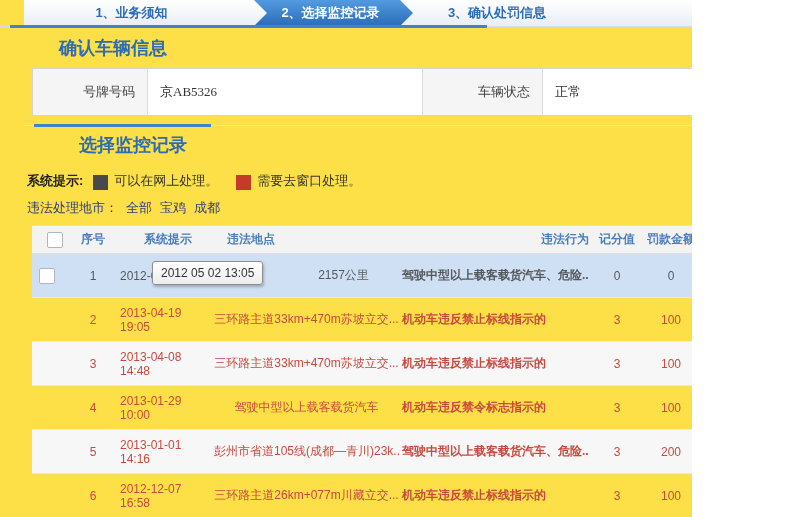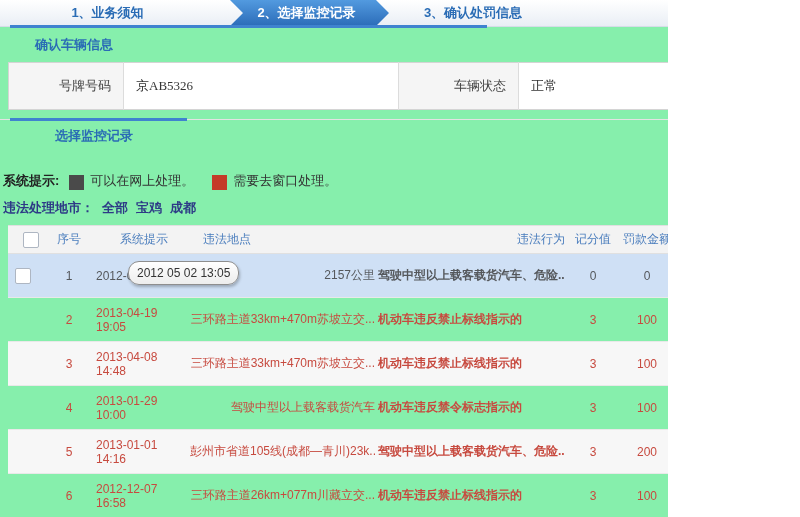--- a/index.html
+++ b/index.html
@@ -1,76 +1,76 @@
 <!DOCTYPE html>
 <html><head>
 <meta charset="utf-8">
 <style>
   html,body{margin:0;padding:0;}
   body{font-family:"Liberation Sans","DejaVu Sans",sans-serif;background:#fff;}
-  #app{position:relative;width:668px;height:517px;overflow:hidden;background:#86efac;}
+  #app{position:relative;width:668px;height:517px;overflow:hidden;background:#fde047;padding-left:24px;}
 
   
   .steps-bar{position:relative;height:26px;background:linear-gradient(#ffffff,#e9eef5);}
   .bar-hairline{position:absolute;top:26px;left:0;width:100%;height:1px;background:#d6dde8;}
   .blue-underline{position:absolute;height:3px;background:#3f83cf;z-index:2;}
   .u1{top:25px;left:10px;width:477px;}
   .step{position:absolute;top:0;height:26px;line-height:26px;font-size:13px;font-weight:bold;color:#2a6cb5;text-align:center;}
   .step1{left:0;width:215px;}
   .step3{left:368px;width:210px;}
   .step2{left:230px;width:153px;color:#fff;background:linear-gradient(#529adf,#2b6cb8);
          clip-path:polygon(0 0,calc(100% - 13px) 0,100% 50%,calc(100% - 13px) 100%,0 100%,13px 50%);
          padding-right:6px;}
 
   
-  .sec-title{font-size:13px;font-weight:bold;color:#2a6cb5;}
+  .sec-title{font-size:18px;font-weight:bold;color:#2a6cb5;}
   .veh-title{margin:10px 0 8px 35px;}
   .veh-form{margin-left:8px;width:783px;height:44px;border:1px solid #d4d4d4;border-collapse:collapse;table-layout:fixed;font-size:13px;}
   .veh-form td{border-left:1px solid #dcdcdc;height:44px;}
   .veh-form td:first-child{border-left:none;}
   .veh-label{background:#f5f5f5;color:#444;text-align:right;padding-right:12px;}
   .veh-value{background:#fff;color:#333;padding-left:12px;font-family:Liberation Serif, serif;}
 
   
   .sec2{position:relative;margin-top:9px;border-top:1px solid #e3e3e3;}
   .u2{top:-2px;left:10px;width:177px;}
   .rec-title{margin:7px 0 0 55px;}
   .tip-line{margin:15px 0 0 3px;font-size:13px;color:#333;display:flex;align-items:flex-end;}
   .tip-label{font-weight:bold;color:#222;margin-right:10px;}
   .swatch{display:inline-block;width:15px;height:15px;margin:0 6px 0 0;vertical-align:middle;}
-  .tip-text{margin-right:18px;margin-top:12px;}
-  .city-line{margin:9px 0 0 3px;font-size:13px;font-weight:bold;color:#2d3a86;}
+  .tip-text{margin-right:18px;}
+  .city-line{margin:9px 0 0 3px;font-size:13px;font-weight:normal;color:#2d3a86;}
   .city-opt{margin-left:8px;color:#2d3a86;text-decoration:none;cursor:pointer;}
 
   
   .rec-table{margin:8px 0 0 8px;width:784px;border-collapse:collapse;table-layout:fixed;font-size:12px;}
   .rec-table th{background:#f3f3f3;border-top:1px solid #e0e0e0;border-bottom:1px solid #e0e0e0;
-                color:#4a7dbd;font-weight:normal;height:25px;font-size:12px;}
+                color:#4a7dbd;font-weight:bold;height:25px;font-size:12px;}
   .rec-table td{height:41px;border-bottom:1px solid #e9e9e9;}
   th.c-seq,td.c-seq{text-align:center;}
   th.c-time{text-align:left;padding-left:30px;}
   td.c-time{text-align:left;padding-left:6px;position:relative;}
   th.c-loc{text-align:left;padding-left:15px;}
-  td.c-loc{text-align:right;padding-left:2px;overflow:hidden;white-space:nowrap;}
+  td.c-loc{text-align:center;padding-left:2px;overflow:hidden;white-space:nowrap;}
   th.c-beh{text-align:right;padding-left:2px;}
   td.c-beh{text-align:left;padding-left:2px;overflow:hidden;white-space:nowrap;font-weight:bold;}
   th.c-pts,td.c-pts,th.c-fine,td.c-fine,th.c-act,td.c-act{text-align:center;}
   tr.online td{color:#55585c;}
   tr.window td{color:#c74a3f;}
   tr.selected{background:#cfe0f5;}
   tr.zebra{background:#f7f7f7;}
   .cbx{display:inline-block;width:14px;height:14px;background:#fff;border:1px solid #aeb6c2;border-radius:2px;
        vertical-align:middle;margin-left:6px;cursor:pointer;}
   .btn{display:inline-flex;align-items:center;justify-content:center;min-width:46px;height:29px;
        border:1px solid #c8c8c8;border-radius:3px;background:linear-gradient(#fefefe,#ebebeb);
        font-size:13px;color:#333;font-weight:bold;cursor:pointer;vertical-align:middle;box-sizing:border-box;}
   .btn-pin{min-width:29px;width:29px;padding:0;margin-left:5px;}
   .btn-pin svg{width:12px;height:14px;fill:#3c3c3c;}
   .tooltip{position:absolute;left:38px;top:7px;background:linear-gradient(#ffffff,#ededed);
-           border:1px solid #8e8e8e;border-radius:11px;padding:4px 8px;font-size:12px;color:#333;
+           border:1px solid #8e8e8e;border-radius:3px;padding:4px 8px;font-size:12px;color:#333;
            white-space:nowrap;z-index:4;box-shadow:1px 2px 3px rgba(0,0,0,.25);text-align:center;}
 
   
   .watermark{position:absolute;right:2px;bottom:5px;text-align:right;z-index:10;line-height:1;}
   .wm-1{font-size:30px;font-weight:bold;color:#151515;letter-spacing:1px;}
   .wm-red{color:#a3241c;}
   .wm-2{font-size:16px;font-weight:bold;color:#111;margin-top:1px;}
 </style>
 </head>
 <body>

